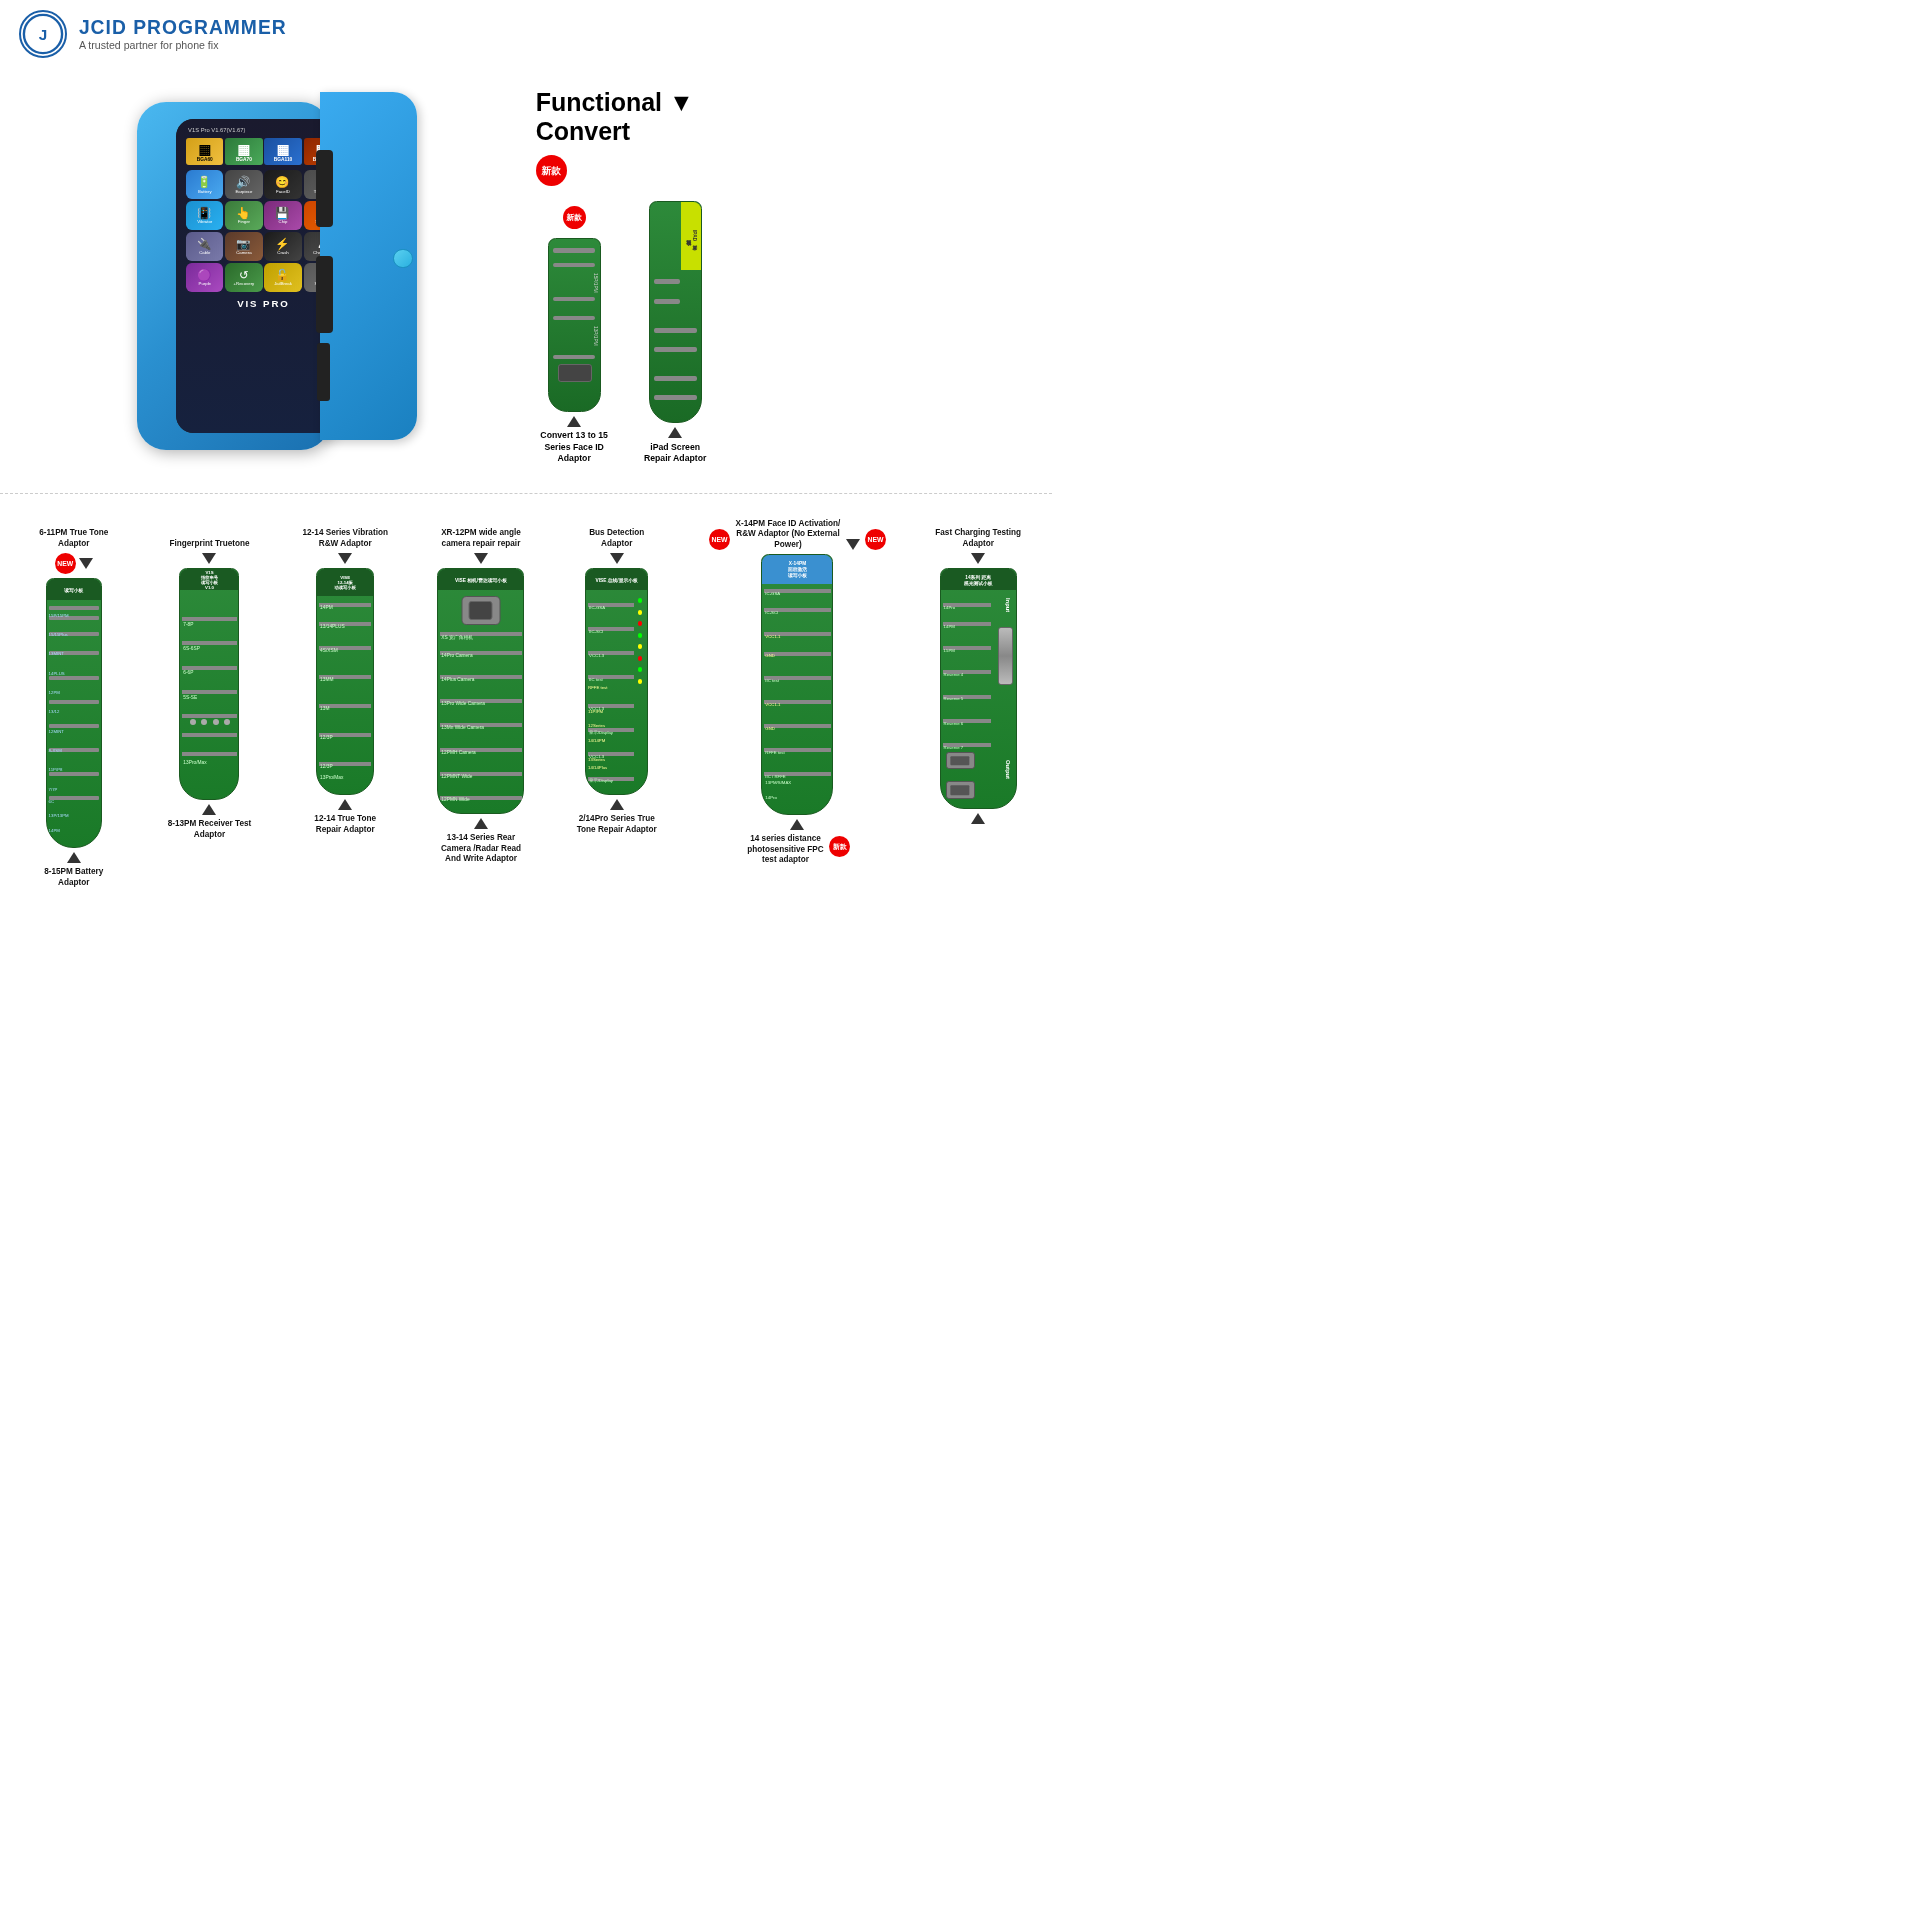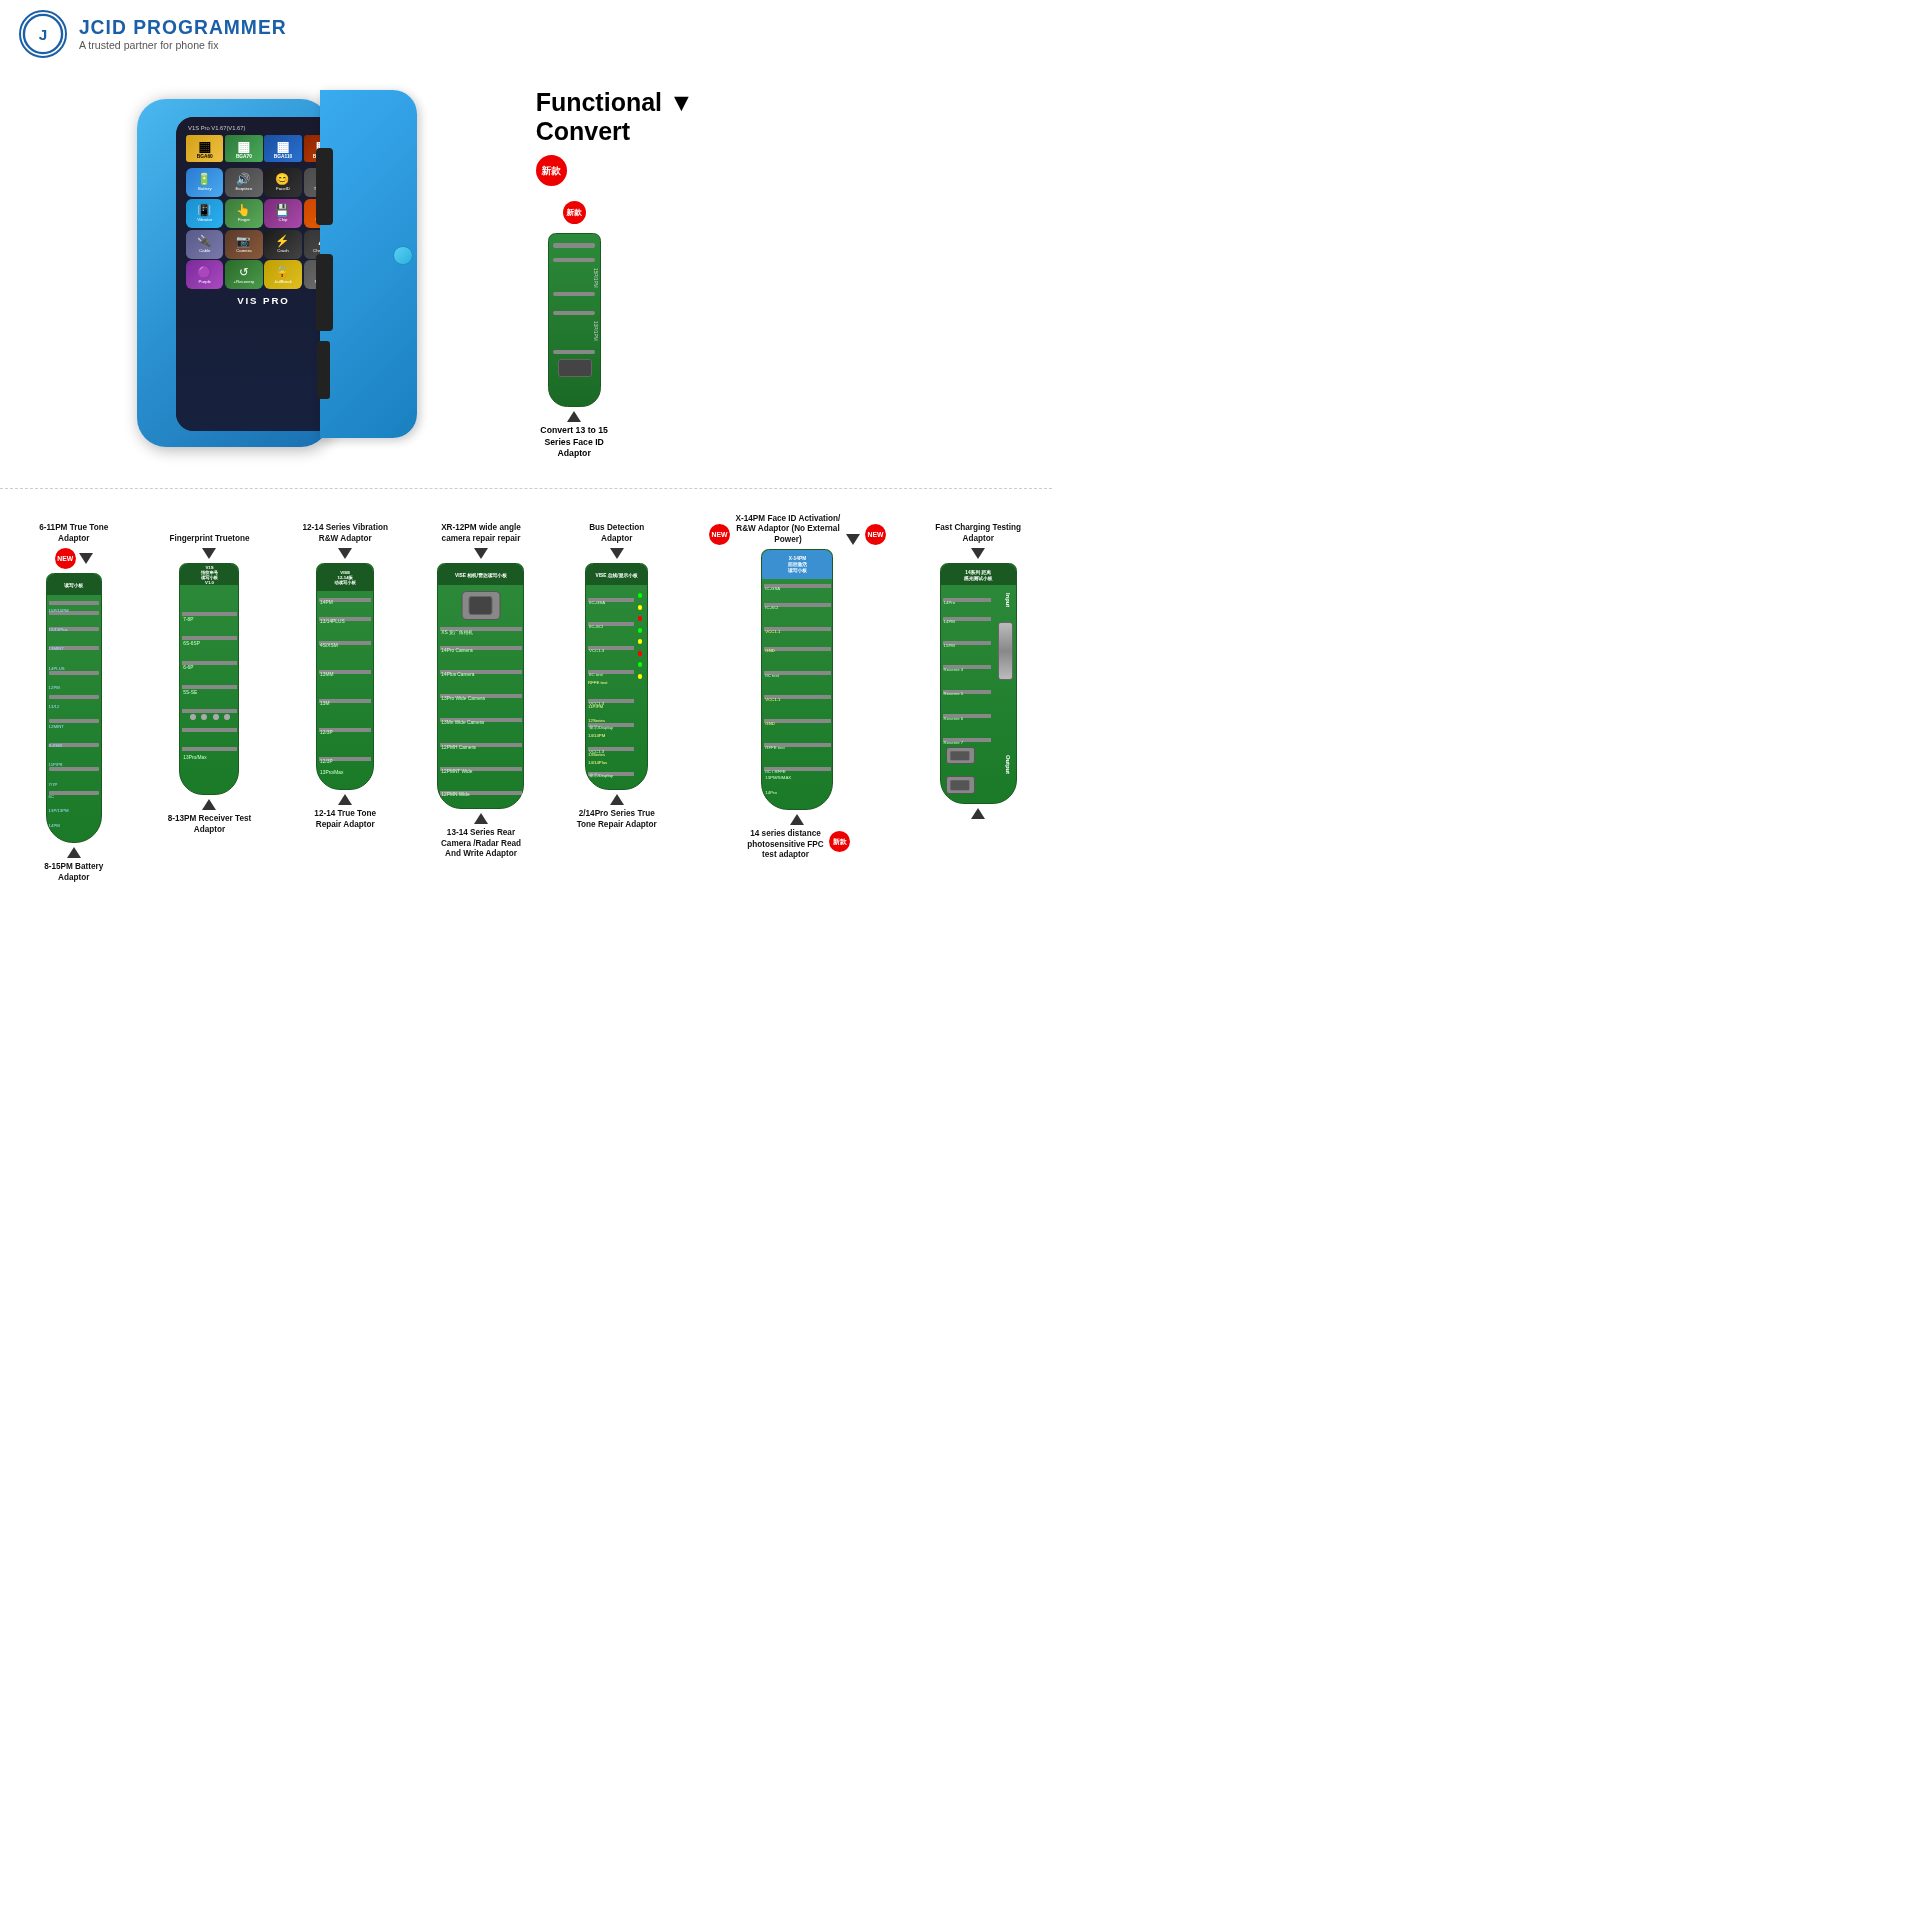--- a/index.html
+++ b/index.html
@@ -487,20 +487,38 @@
           <div style="position:absolute;top:116px;left:4.8px;right:4.8px;height:4.8px;background:#888;border-radius:1.9px;"></div>
           <div style="position:absolute;bottom:29px;left:9.7px;width:34px;height:17.4px;background:#444;border-radius:2.9px;border:1px solid #666;"></div>
 
           <div style="position:absolute;right:1.9px;top:34px;writing-mode:vertical-rl;font-size:4.8px;color:#ccc;">15P/1PM</div>
           <div style="position:absolute;right:1.9px;top:87px;writing-mode:vertical-rl;font-size:4.8px;color:#ccc;">13P/1PM</div>
         </div>
         <div class="arrow-up-tri"></div>
         <div style="text-align:center;font-size:8.7px;font-weight:bold;max-width:77px;line-height:1.3;">Convert 13 to 15 Series Face ID Adaptor</div>
       </div>
 
+      <div class="adaptor-item">
+
+        <div style="width:53px;height:222px;background:linear-gradient(180deg,#2d8a3a,#1a6a25);border-radius:7.7px 7.7px 24px 24px;position:relative;border:1px solid #1a5a20;">
+
+          <div style="position:absolute;top:0;right:0;width:19.3px;height:68px;background:#c8e000;border-radius:0 7.7px 0 0;display:flex;align-items:center;justify-content:center;padding:2.9px;">
+            <span style="writing-mode:vertical-rl;font-size:4.8px;color:#333;font-weight:bold;text-align:center;">IPAD屏幕<br>读写小板</span>
+          </div>
+
+          <div style="position:absolute;top:77px;left:3.9px;right:21px;height:4.8px;background:#888;border-radius:1.9px;"></div>
+          <div style="position:absolute;top:97px;left:3.9px;right:21px;height:4.8px;background:#888;border-radius:1.9px;"></div>
+          <div style="position:absolute;top:126px;left:3.9px;right:3.9px;height:4.8px;background:#888;border-radius:1.9px;"></div>
+          <div style="position:absolute;top:145px;left:3.9px;right:3.9px;height:4.8px;background:#888;border-radius:1.9px;"></div>
+          <div style="position:absolute;top:174px;left:3.9px;right:3.9px;height:4.8px;background:#888;border-radius:1.9px;"></div>
+          <div style="position:absolute;top:193px;left:3.9px;right:3.9px;height:4.8px;background:#888;border-radius:1.9px;"></div>
+        </div>
+        <div class="arrow-up-tri"></div>
+        <div style="text-align:center;font-size:8.7px;font-weight:bold;max-width:77px;line-height:1.3;">iPad Screen Repair Adaptor</div>
+      </div>
     </div>
   </div>
 </div>
 
 <div class="bottom-section">
   <div class="adaptor-row">
 
     <div class="adaptor-item">
       <div class="adaptor-top-label">
         <span>6-11PM True Tone Adaptor</span>

